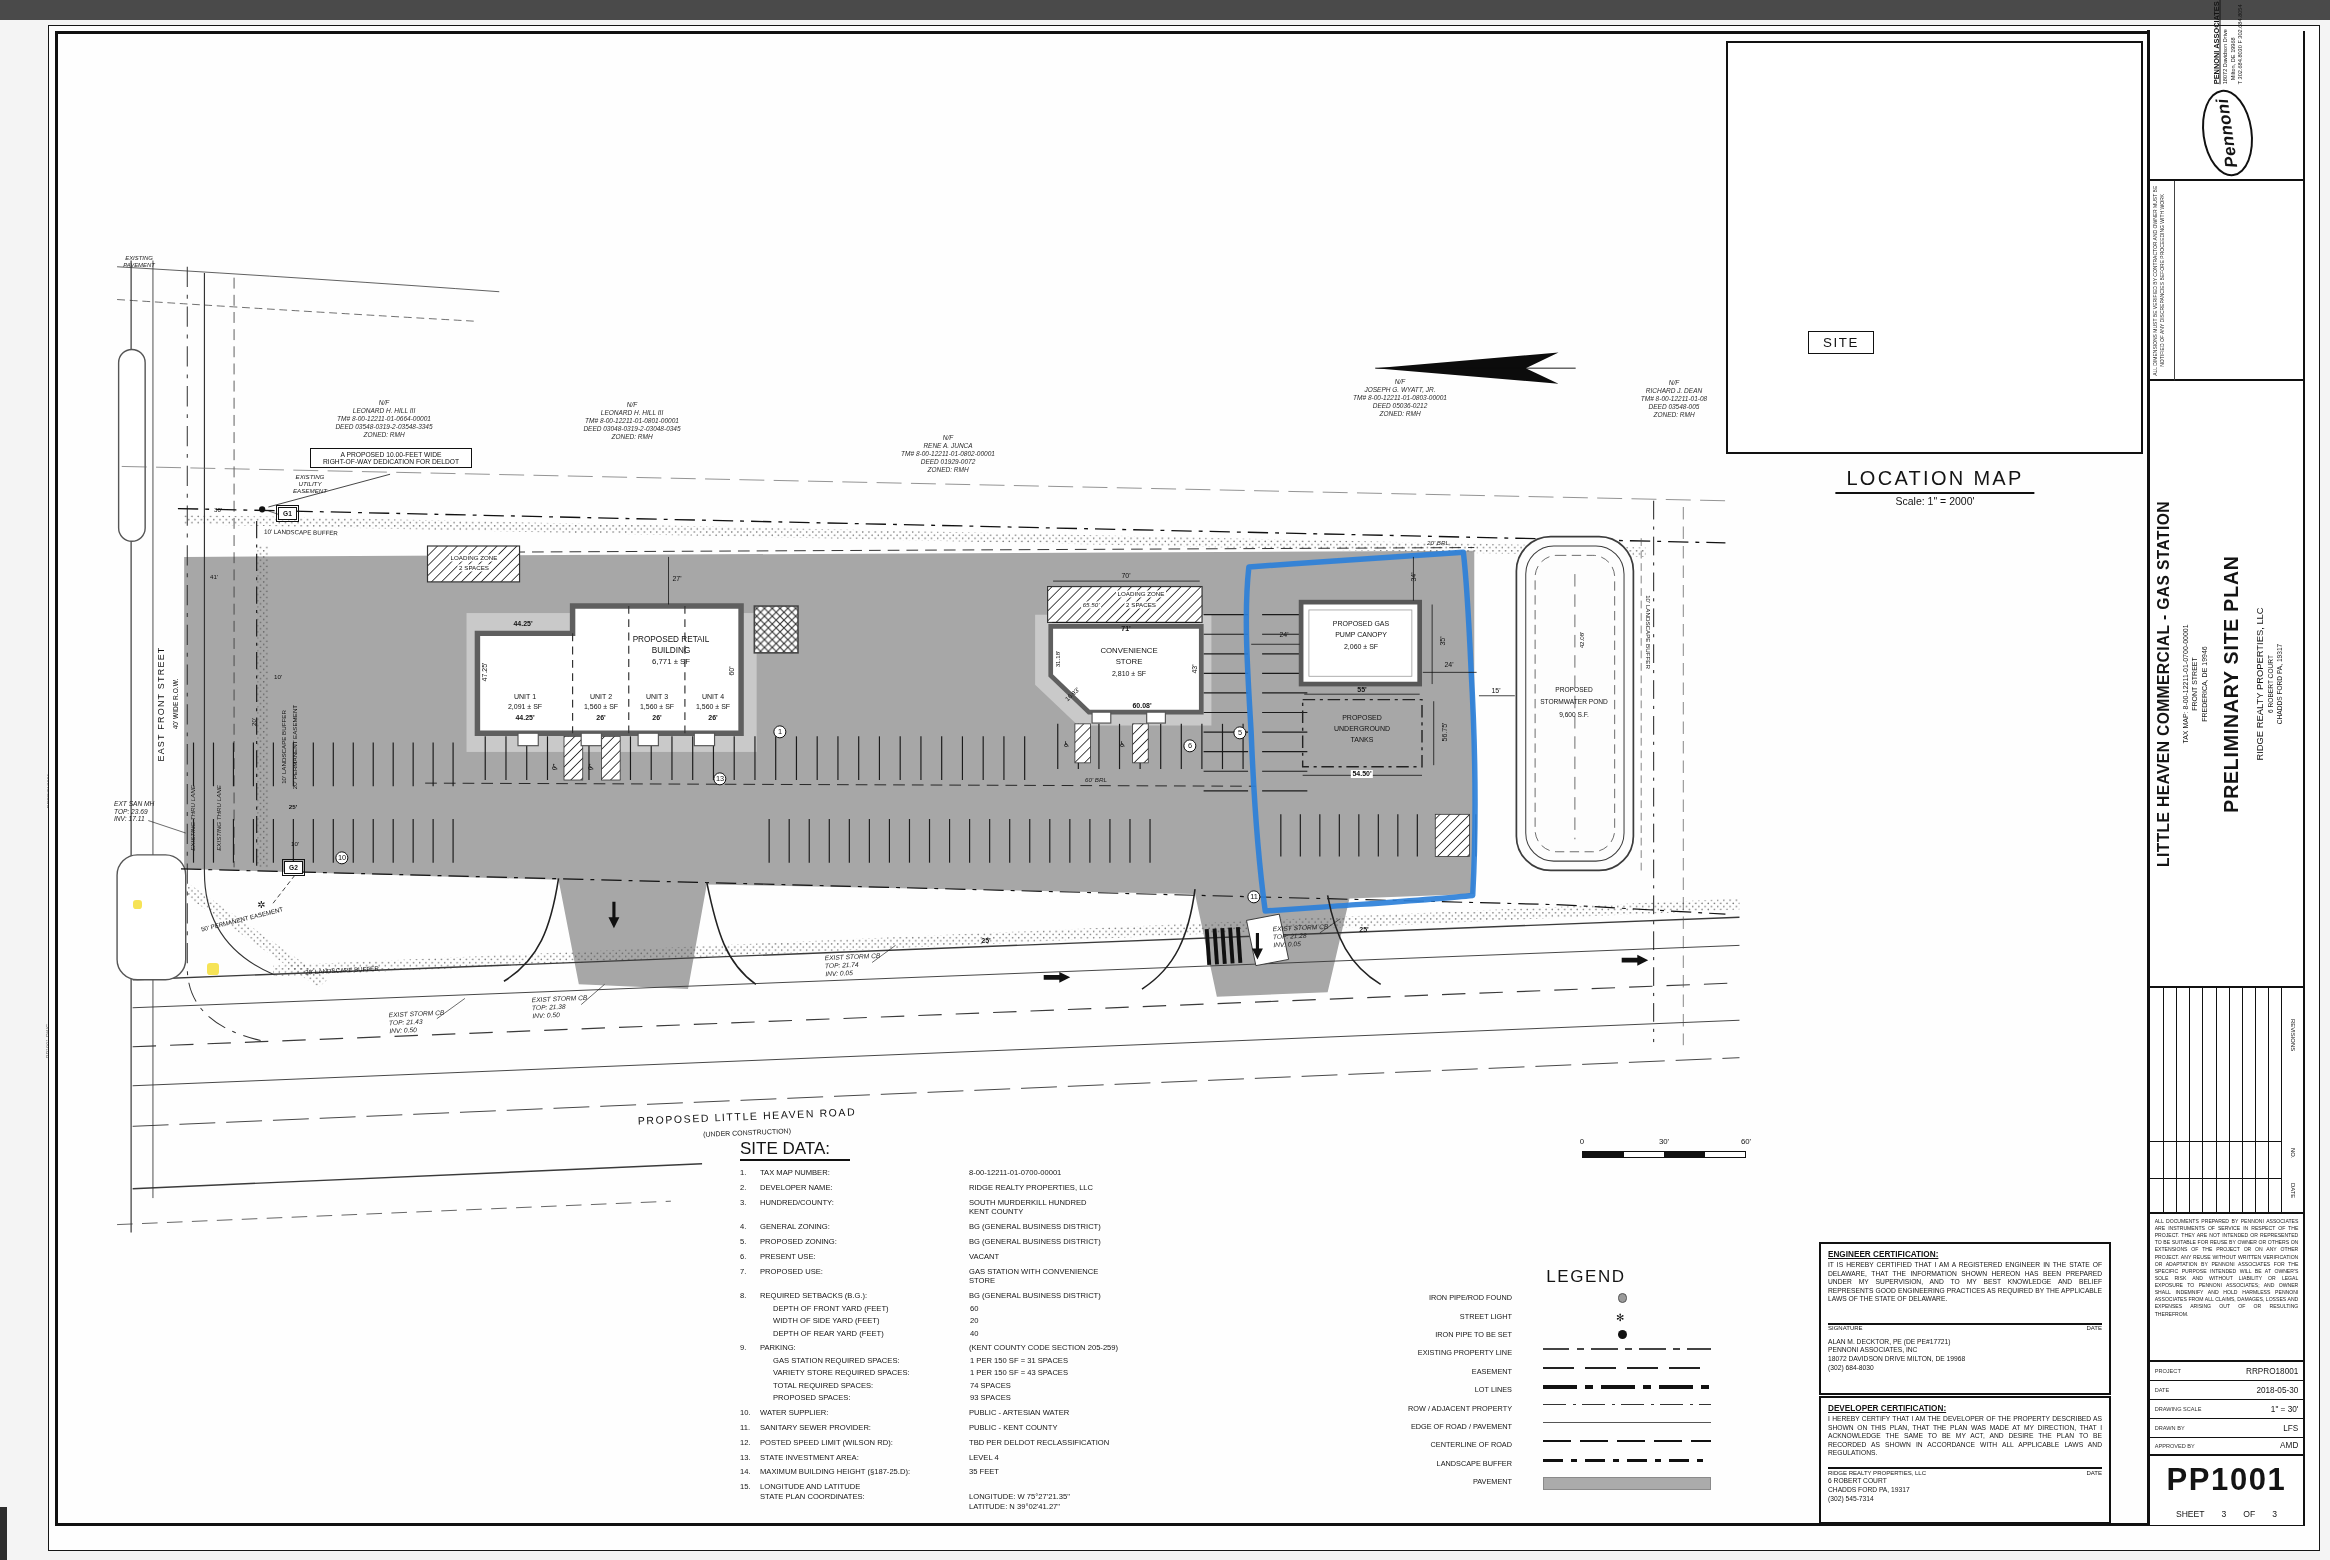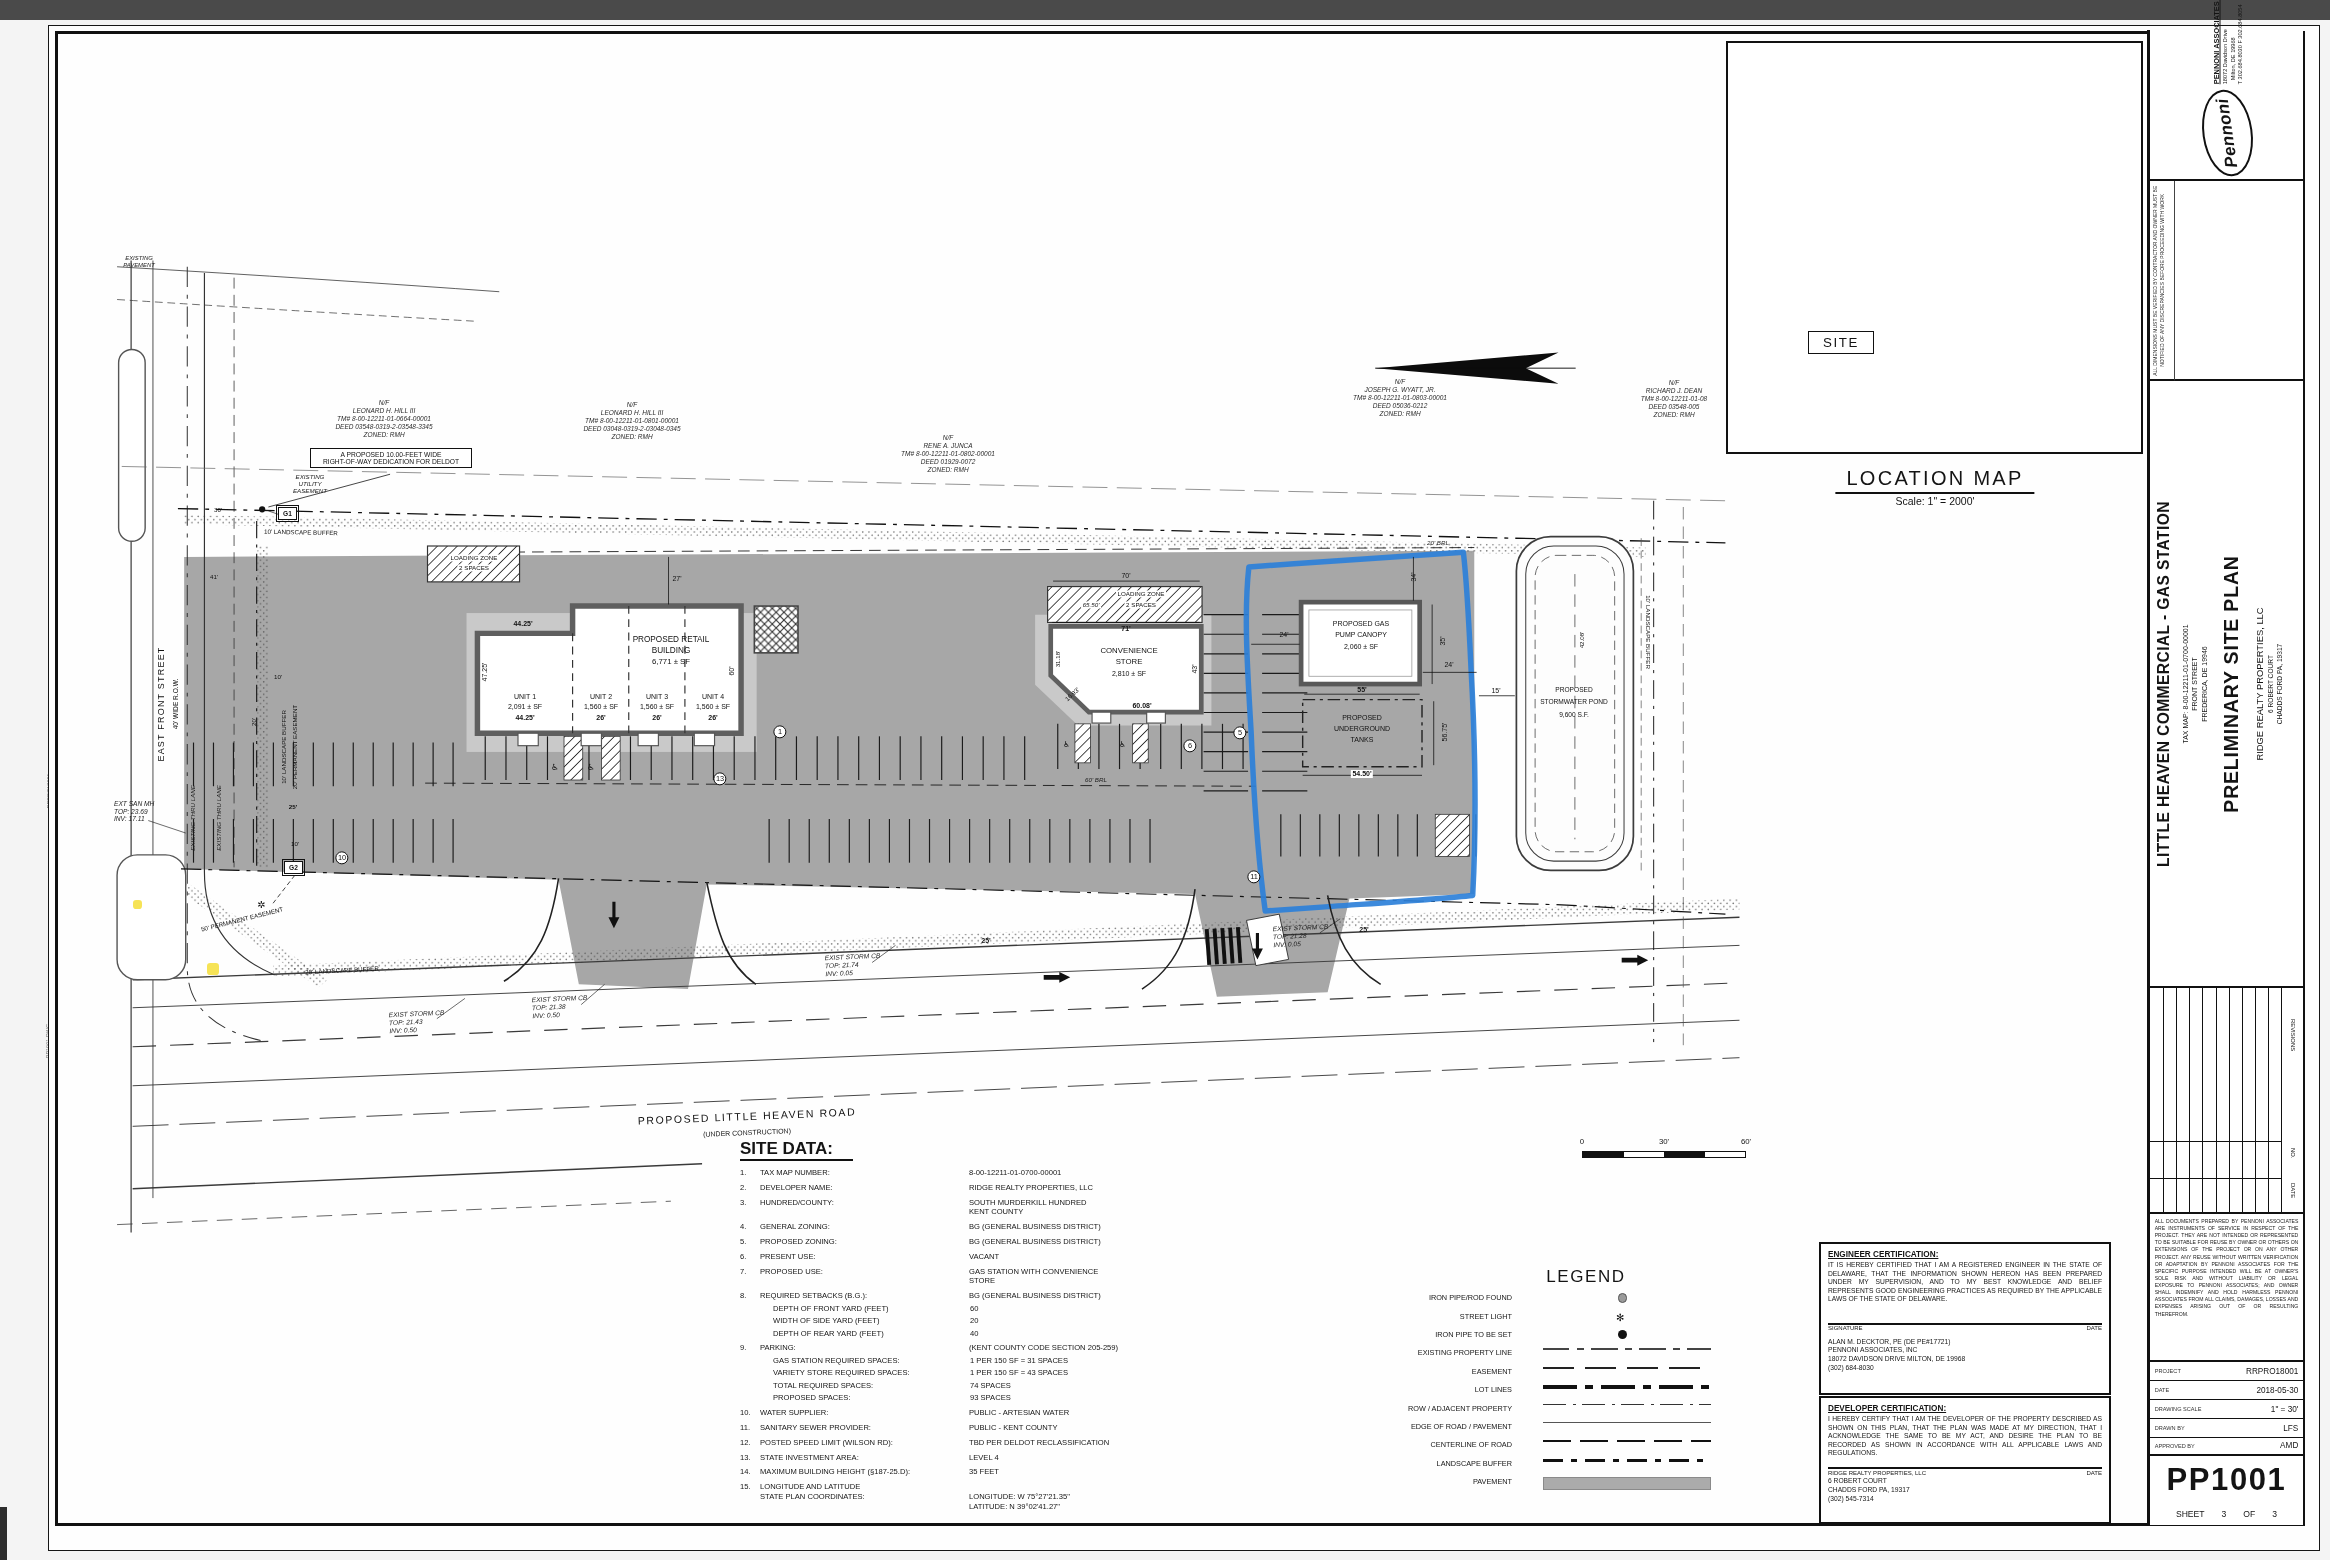--- a/index.html
+++ b/index.html
@@ -40,21 +40,21 @@
 .krow{display:flex;align-items:center;margin-top:8.6px;gap:12.5px}
 .krow .kb{width:19px;height:12.5px;border:1.2px solid #111;outline:1.2px solid #111;outline-offset:1.6px;
   font-size:6.6px;font-weight:bold;display:flex;align-items:center;justify-content:center;flex:none;margin-left:17px}
 .krow .ktx{font-size:8.2px}
 
 #sbar{position:absolute;left:1582px;top:1151px;width:164px;height:7px;border:0.9px solid #111;display:flex}
 #sbar div{flex:1}
 .sbl{position:absolute;top:1137px;font-size:7.8px;transform:translateX(-50%)}
 
 #sdata{position:absolute;left:740px;top:1139px;width:379px}
-#sdata .sdt{font-size:17px;font-weight:bold;border-bottom:2.3px solid #111;display:inline-block;padding-right:20px;margin-bottom:7px}
+#sdata .sdt{font-size:17px;font-weight:normal;border-bottom:2.3px solid #111;display:inline-block;padding-right:20px;margin-bottom:7px}
 .sdrow{display:flex;font-size:7.6px;line-height:9.8px;margin-bottom:5px}
 .sdrow .no{width:20px;flex:none}
 .sdrow .sl{width:209px;flex:none;padding-right:4.7px}
 .sdrow .sv{flex:1}
 .sub .no{width:33px}.sub .sl{width:197px}
 .sub{margin-top:-2.3px}
 
 #legend{position:absolute;left:1375px;top:1267px;width:406px}
 #legend .lt{font-size:17px;font-weight:normal;letter-spacing:1.6px;text-align:center;width:234px;margin-left:94px;margin-bottom:6.2px}
 .lgrow{display:flex;align-items:flex-start;height:18.4px}
@@ -605,21 +605,21 @@
   <div class="lab c s8" style="left:342px;top:970px;transform:translate(-50%,-50%) rotate(-3deg)">20' LANDSCAPE BUFFER</div>
   <div class="lab c s8" style="left:301px;top:532px;transform:translate(-50%,-50%) rotate(1.2deg)">10' LANDSCAPE BUFFER</div>
   <div class="lab c bld" style="left:986px;top:941px">25'</div>
   <div class="lab c bld" style="left:1364px;top:930px">25'</div>
 
   <div class="circ" style="left:342px;top:858px">10</div>
   <div class="circ" style="left:780px;top:732px">1</div>
   <div class="circ" style="left:720px;top:779px">13</div>
   <div class="circ" style="left:1240px;top:733px">5</div>
   <div class="circ" style="left:1190px;top:746px">6</div>
-  <div class="circ" style="left:1254px;top:877px">11</div>
+  <div class="circ" style="left:1254px;top:897px">11</div>
 
   <div class="lab" style="left:551px;top:763px;font-size:8.6px">♿</div>
   <div class="lab" style="left:587px;top:763px;font-size:8.6px">♿</div>
   <div class="lab" style="left:1063px;top:741px;font-size:7.8px">♿</div>
   <div class="lab" style="left:1119px;top:741px;font-size:7.8px">♿</div>
 
   <div class="ydot" style="left:207px;top:963px;width:11.7px;height:11.7px"></div>
   <div class="ydot" style="left:133px;top:900px;width:9.4px;height:9.4px"></div>
 
 

